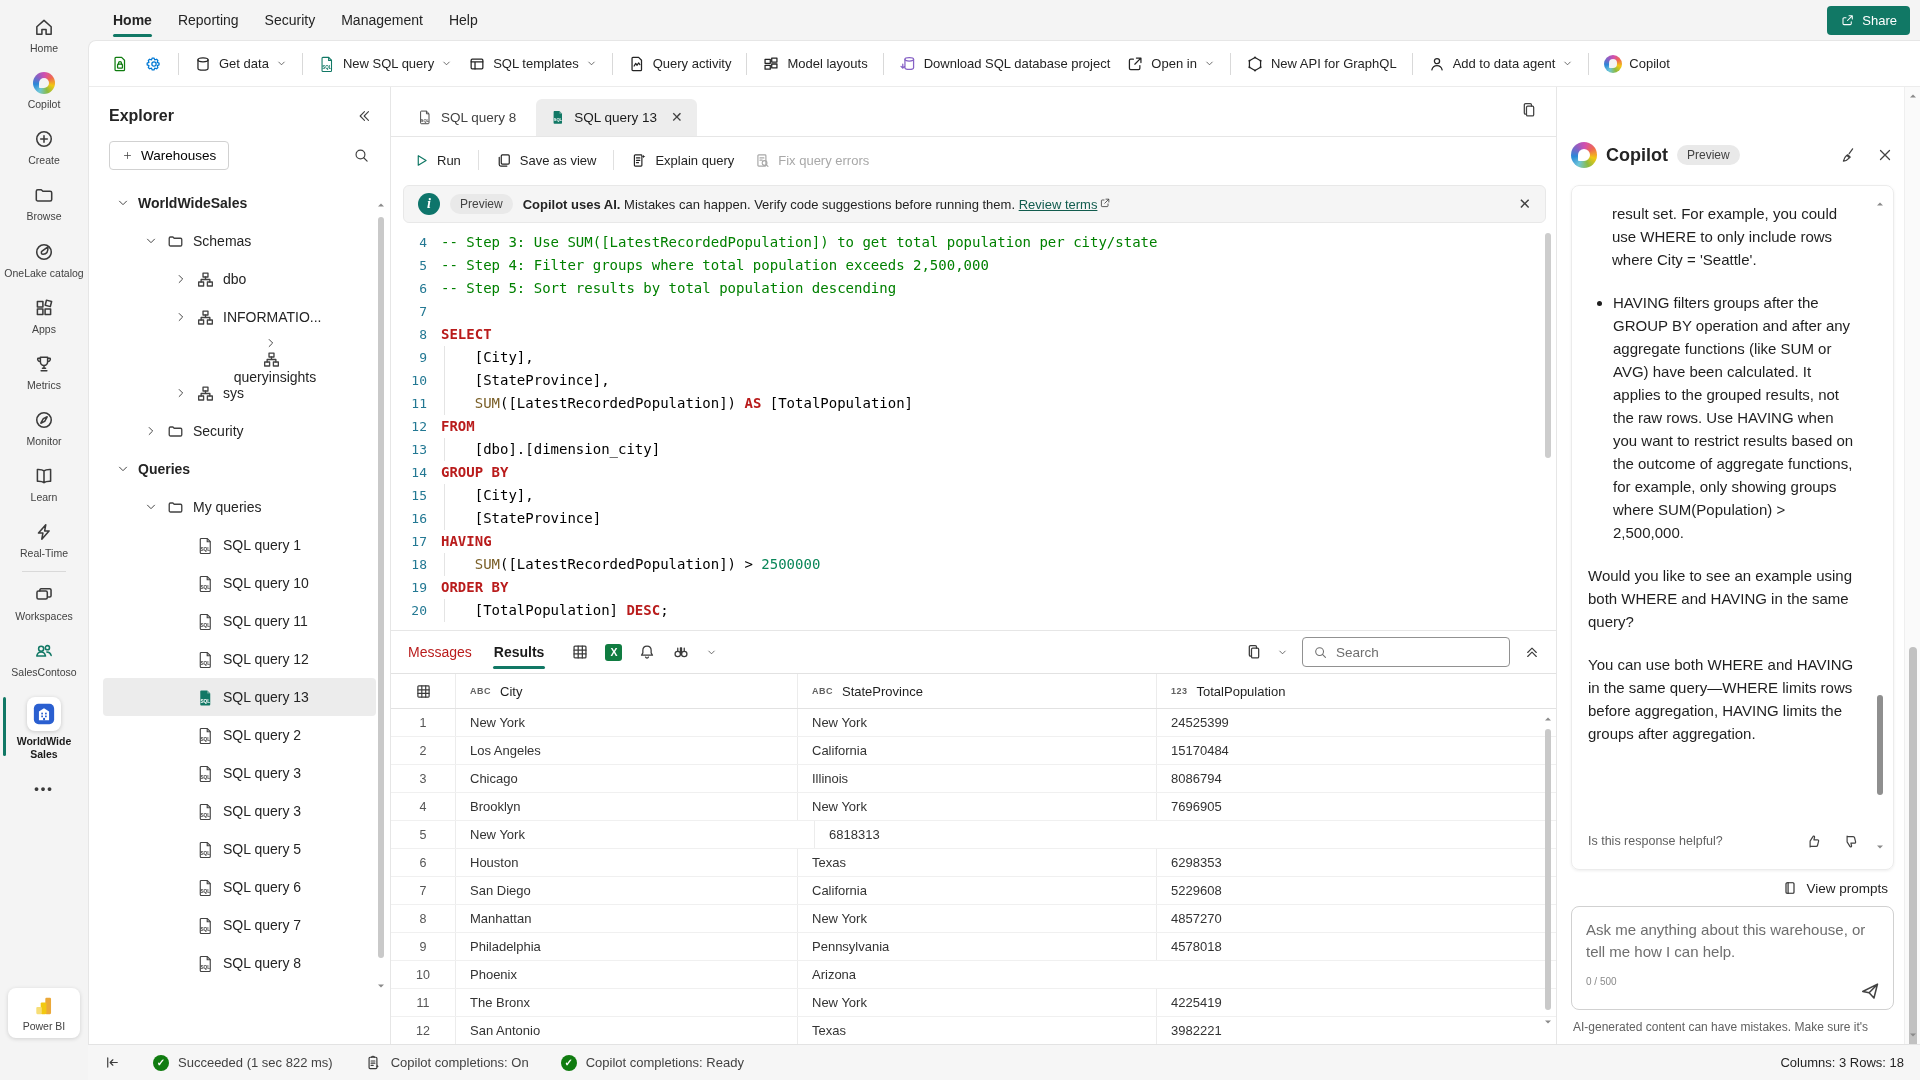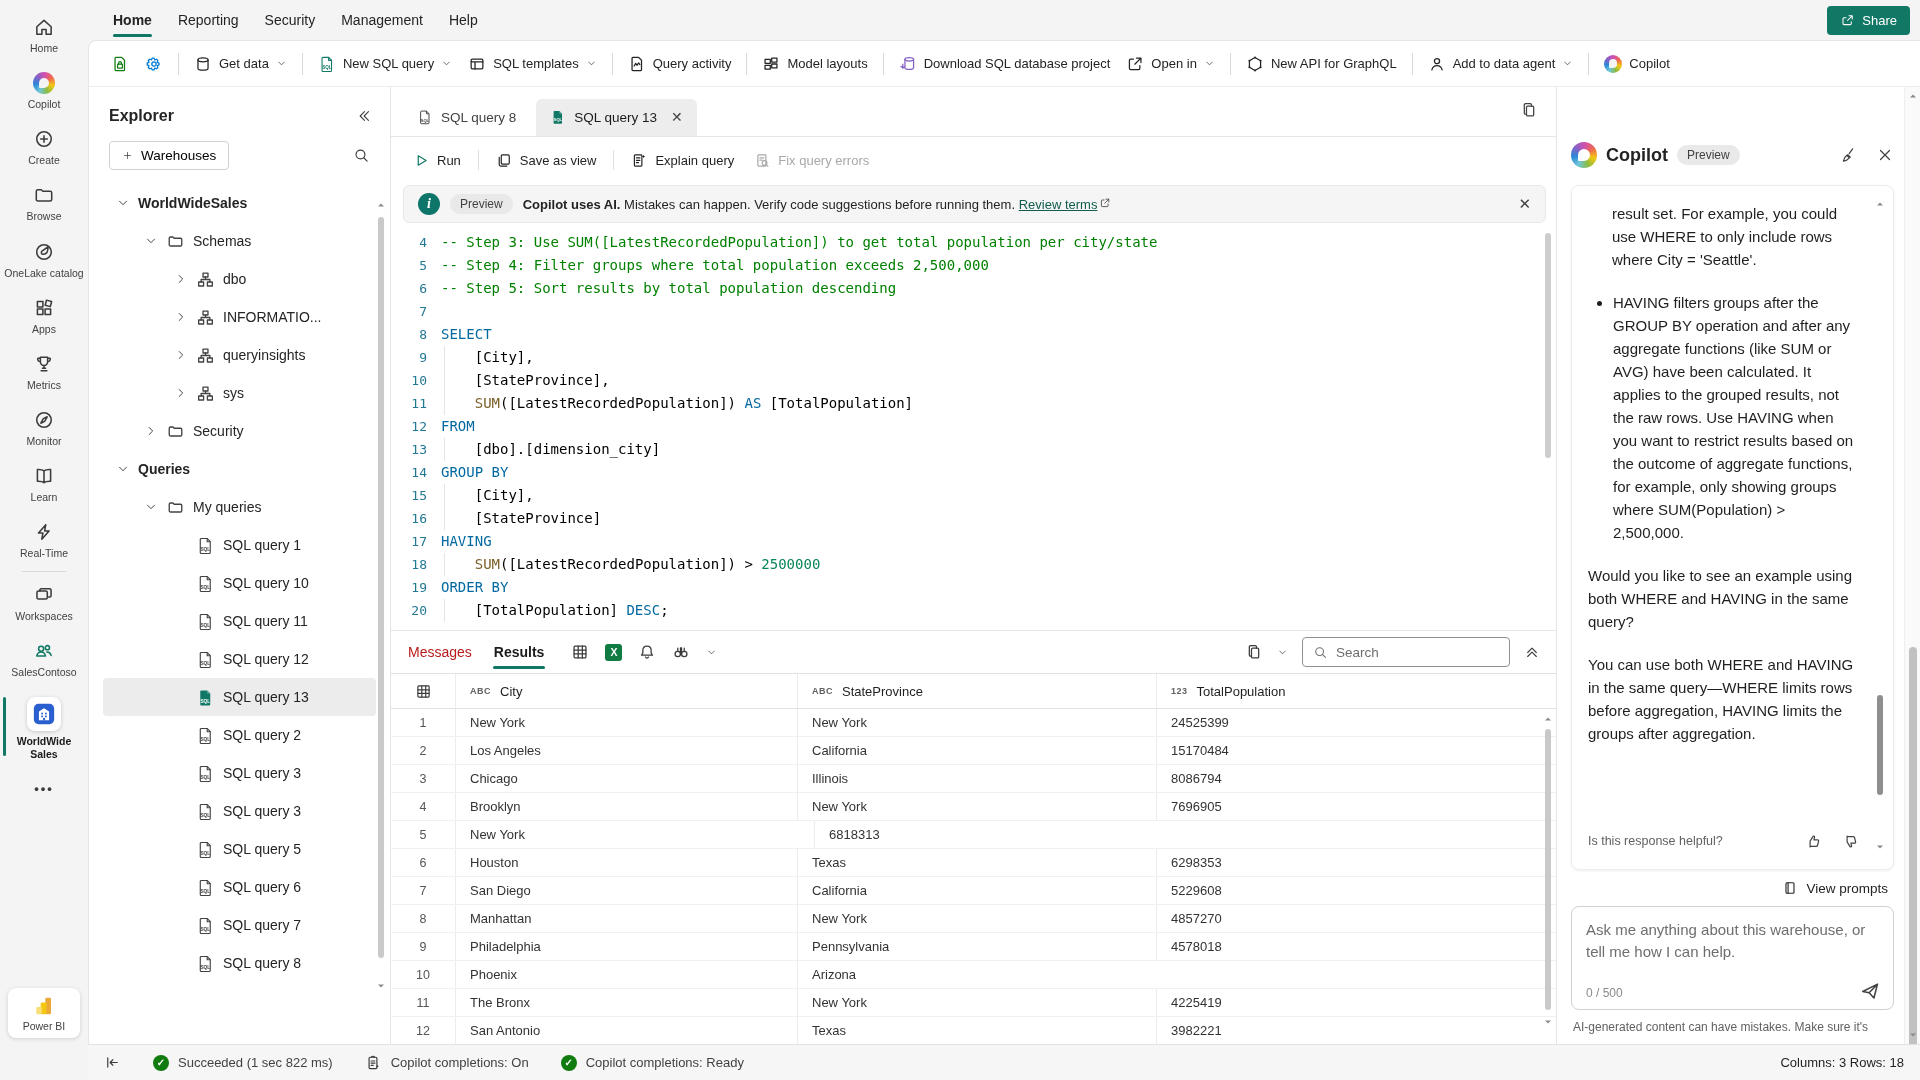--- a/index.html
+++ b/index.html
@@ -104,21 +104,21 @@
   .ext-ic { width:12px; height:12px; color:#424242; display:inline-flex; margin-left:2px; }
   .banner-x { margin-left:auto; font-size:15px; color:#424242; cursor:pointer; }
 
   .code { flex:1; min-height:0; position:relative; overflow:hidden;
     font-family:"DejaVu Sans Mono", monospace; font-size:14px; line-height:23px; padding-top:2px; }
   .cl { display:flex; height:23px; white-space:pre; position:relative; }
   .ln { width:36px; text-align:right; color:#237893; font-size:13px; flex:none;
     -webkit-user-select:none; user-select:none; }
   .ct { margin-left:14px; position:relative; }
   .cl.g .ct::before { content:''; position:absolute; left:3px; top:0; bottom:0; width:1px; background:#e4e4e4; }
-  .tok-c { color:#008000; } .tok-k { color:#0369a1; } .tok-f { color:#795E26; }
+  .tok-c { color:#008000; } .tok-k { color:#b91c1c;font-weight:bold; } .tok-f { color:#795E26; }
   .tok-n2 { color:#098658; } .tok-p { color:#000; }
   .code-scroll { position:absolute; right:3px; top:4px; width:10px; bottom:6px; }
   .code-scroll .sb-thumb { position:absolute; left:2px; top:0; height:225px; width:6px; background:#cdcdcd; border-radius:3px; }
 
   
   .results { height:414px; flex:none; border-top:1px solid #e6e6e6; display:flex; flex-direction:column; }
   .res-toolbar { height:42px; flex:none; display:flex; align-items:center; padding:0 16px; gap:20px; }
   .res-tab { font-size:14px; color:#b91c1c; position:relative; padding:5px 1px; cursor:pointer; }
   .res-tab.active { font-weight:700; color:#1b1b1b; }
   .res-tab.active::after { content:''; position:absolute; left:0; right:0; bottom:-4px; height:3px;
@@ -169,21 +169,21 @@
   .cp-helpful .ric { width:17px; height:17px; color:#424242; cursor:pointer; }
   .cp-card-scroll { position:absolute; right:7px; top:12px; bottom:26px; width:12px; }
   .cp-card-scroll .sb-thumb { position:absolute; left:3px; top:77%; height:100px; width:6px; background:#8f8f8f; border-radius:3px; }
   .cp-card-scroll .sb-arrow.dn { position:absolute; bottom:-10px; left:0; }
   .cp-actions { flex:none; display:flex; justify-content:flex-end; padding:10px 6px 2px; }
   .view-prompts { display:flex; align-items:center; gap:8px; font-size:13.5px; color:#242424; cursor:pointer; }
   .view-prompts .ric { width:16px; height:16px; }
   .cp-input { flex:none; margin-top:8px; border:1px solid #d1d1d1; border-radius:8px; height:104px;
     padding:12px 14px 8px; position:relative; cursor:text; }
   .cp-ph { color:#6e6e6e; font-size:15px; line-height:22px; padding-right:6px; }
-  .cp-count { position:absolute; left:14px; bottom:9px; font-size:12px; color:#8a8a8a; }
+  .cp-count { position:absolute; left:14px; bottom:22px; font-size:10px; color:#8a8a8a; }
   .cp-send { position:absolute; right:12px; bottom:7px; width:22px; height:22px; color:#424242; cursor:pointer; }
   .cp-disc { flex:none; font-size:12px; color:#616161; padding:10px 2px 0; }
 
   
   .win-scroll { width:16px; flex:none; background:#fafafa; border-left:1px solid #efefef; position:relative; }
   .win-scroll .sb-arrow { margin:3px auto 0; }
   .win-scroll .sb-thumb { position:absolute; left:4px; top:560px; height:400px; width:8px; background:#c1c1c1; border-radius:4px; }
   .win-scroll .sb-arrow.dn { position:absolute; bottom:3px; left:2px; }
 
   
@@ -561,21 +561,21 @@
             <span class="tw tree-ico">
               <svg viewBox="0 0 20 20" fill="none" stroke="currentColor" stroke-width="1.4" stroke-linecap="round" stroke-linejoin="round">
                 <rect x="7.4" y="3.2" width="5.2" height="4.2"></rect>
                 <rect x="2.8" y="12.6" width="5.2" height="4.2"></rect>
                 <rect x="12" y="12.6" width="5.2" height="4.2"></rect>
                 <path d="M10 7.4v2.6M5.4 12.6v-2.6h9.2v2.6"></path>
               </svg>
             </span>
             <span class="tree-lbl">INFORMATIO...</span>
           </div>
-          <div class="tree-row" style="padding-left: 71px;">
+          <div class="tree-row" style="padding-left: 71px; flex-direction: column;">
             <span class="tw tree-chev">
               <svg viewBox="0 0 20 20" fill="none" stroke="currentColor" stroke-width="1.4" stroke-linecap="round" stroke-linejoin="round">
                 <path d="M7.4 5l5 5-5 5"></path>
               </svg>
             </span>
             <span class="tw tree-ico">
               <svg viewBox="0 0 20 20" fill="none" stroke="currentColor" stroke-width="1.4" stroke-linecap="round" stroke-linejoin="round">
                 <rect x="7.4" y="3.2" width="5.2" height="4.2"></rect>
                 <rect x="2.8" y="12.6" width="5.2" height="4.2"></rect>
                 <rect x="12" y="12.6" width="5.2" height="4.2"></rect>

